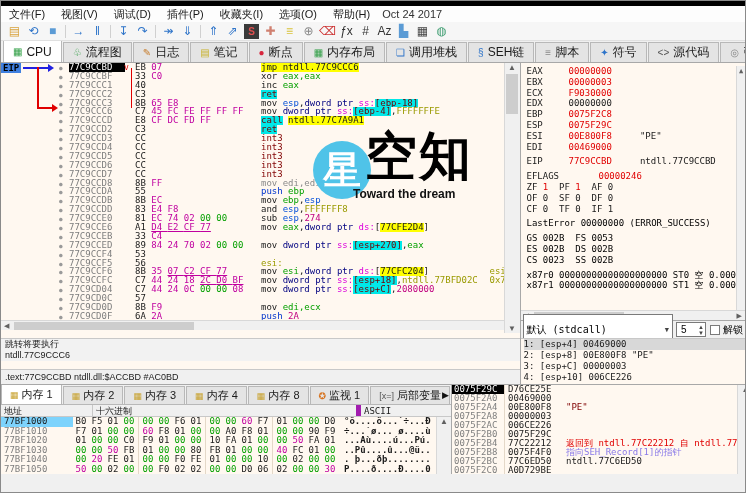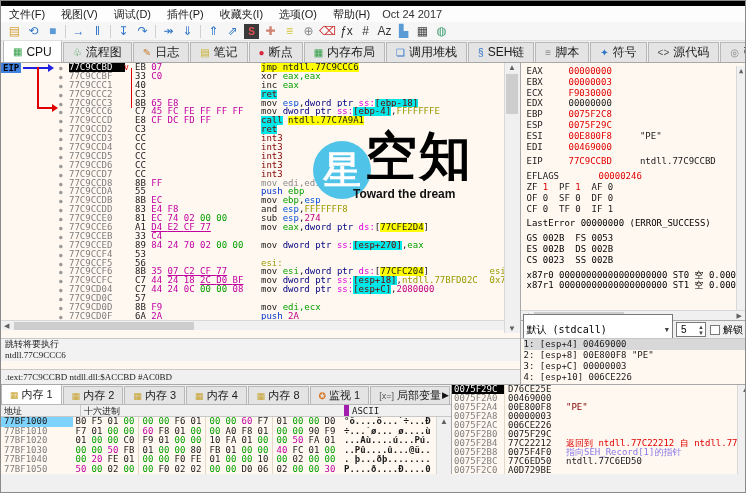--- a/index.html
+++ b/index.html
@@ -1,20 +1,20 @@
 <!DOCTYPE html>
 <html><head>
 <meta charset="utf-8">
 <style>
   * { margin:0; padding:0; box-sizing:border-box; }
   html,body { width:746px; height:493px; overflow:hidden; background:#505050;
               font-family:"Liberation Sans", sans-serif; }
   #win { position:relative; width:746px; height:493px; background:#F0F0F0;
          border:1px solid #8A8A8A; overflow:hidden; }
-  .mono { font-family:Liberation Serif, serif;margin-top:8px; }
+  .mono { font-family:Liberation Sans, sans-serif;margin-top:8px; }
 
   
   #topstrip { height:5px; background:#000; }
   #titlebar { height:23px; background:#FFF; display:flex; align-items:center; padding-left:6px; }
   #titlebar .ttl { font-size:11px; color:#333; margin-left:6px; flex:1; white-space:nowrap; overflow:hidden; }
   .winbtn { width:30px; height:100%; display:flex; align-items:center; justify-content:center;
             font-size:12px; color:#555; }
   #menubar { height:16px; background:#FDFDFD; display:flex; align-items:center; font-size:11px; color:#1A1A1A; }
   #menubar .mi { padding:0 8px; white-space:nowrap; }
   #menubar .date { color:#333; padding-left:4px; }
@@ -124,21 +124,21 @@
   #bleft { width:459px; display:flex; flex-direction:column; border-right:1px solid #A8A8A8; }
   #btabs { height:20px; background:#F0F0F0; display:flex; align-items:flex-end; overflow:hidden;
            border-bottom:1px solid #B8B8B8; position:relative; flex:none;}
   .btab { height:18px; display:flex; align-items:center; padding:0 8px; font-size:11px; color:#1A1A1A;
           border:1px solid #B8B8B8; border-bottom:none; background:#E4E4E4; margin-right:1px; white-space:nowrap;}
   .btab.active { background:#FFF; height:20px; }
   .btab .tico { font-size:9px; margin-right:3px; }
   #btabarrow { position:absolute; right:2px; bottom:4px; font-size:9px; color:#111; }
   #dumphdr { height:12px; background:#F0F0F0; border-bottom:1px solid #C8C8C8; display:flex; font-size:9px;
              color:#1A1A1A; line-height:12px; font-family:"DejaVu Sans Mono", monospace; flex:none;}
-  #dumphdr .h1 { width:80px; padding-left:3px; border-right:1px solid #C8C8C8; }
+  #dumphdr .h1 { width:92px; padding-left:3px; border-right:1px solid #C8C8C8; }
   #dumphdr .h2 { width:268px; padding-left:3px; border-right:5px solid #a21caf; }
   #dumphdr .h3 { flex:1; padding-left:3px; }
   #dumprows { flex:1; background:#FFF8F0; overflow:hidden; display:flex; }
   #dumpcol { flex:1; }
   .mrow { height:9.5px; line-height:9.5px; font-size:9px; display:flex; font-family:"DejaVu Sans Mono", monospace; white-space:pre;}
   .maddr { width:72px; padding-left:3px; color:#7E7E7E; flex:none;}
   .maddr.first { background:#7dd3fc; color:#1A1A1A; }
   .mhex { width:268px; flex:none; display:flex; }
   .mbyte { width:16px; text-align:center; }
   .mgsep { width:1px; background:#E4D8C8; margin:0 1px; }

